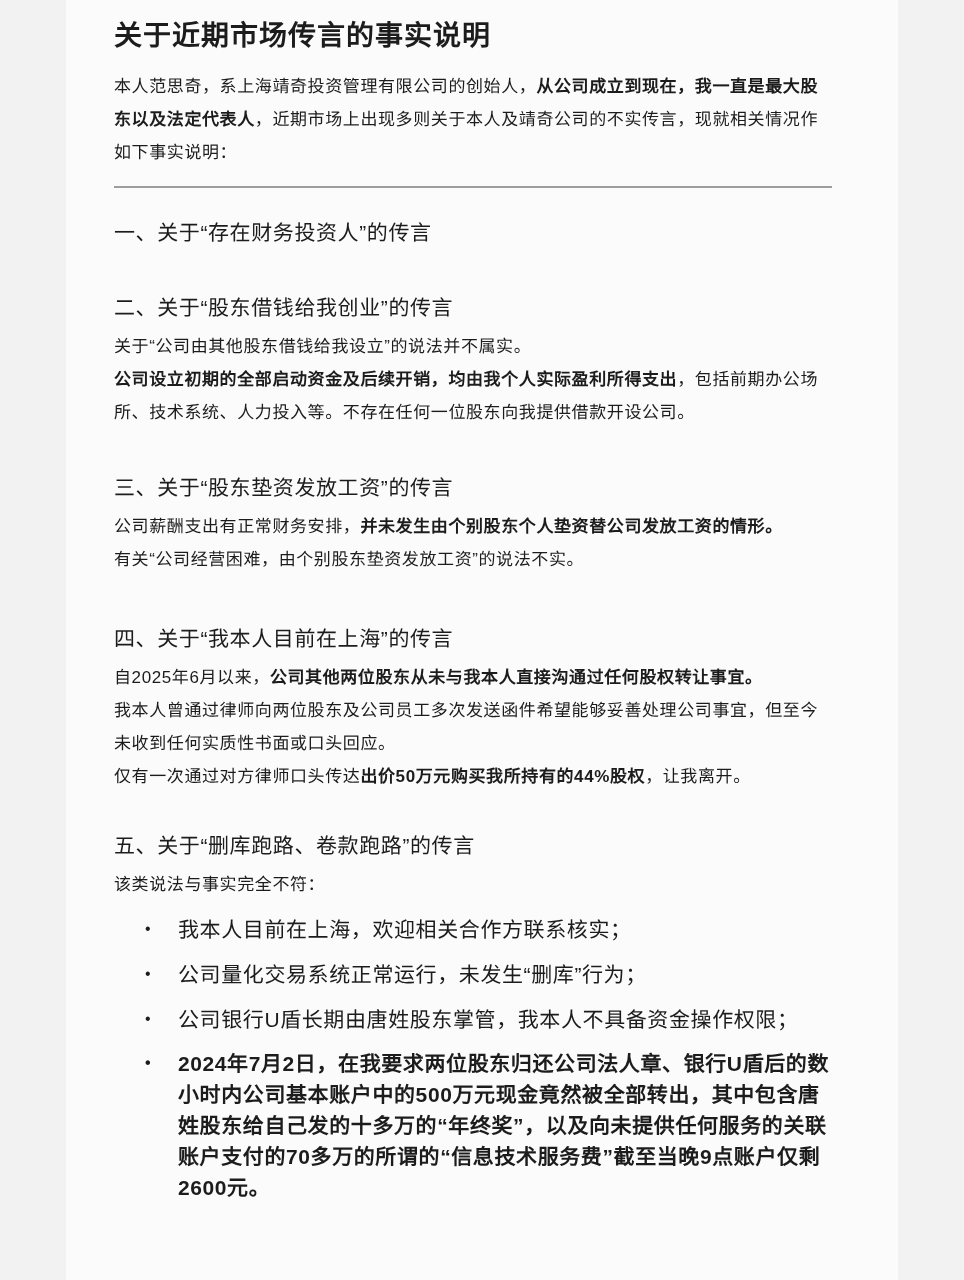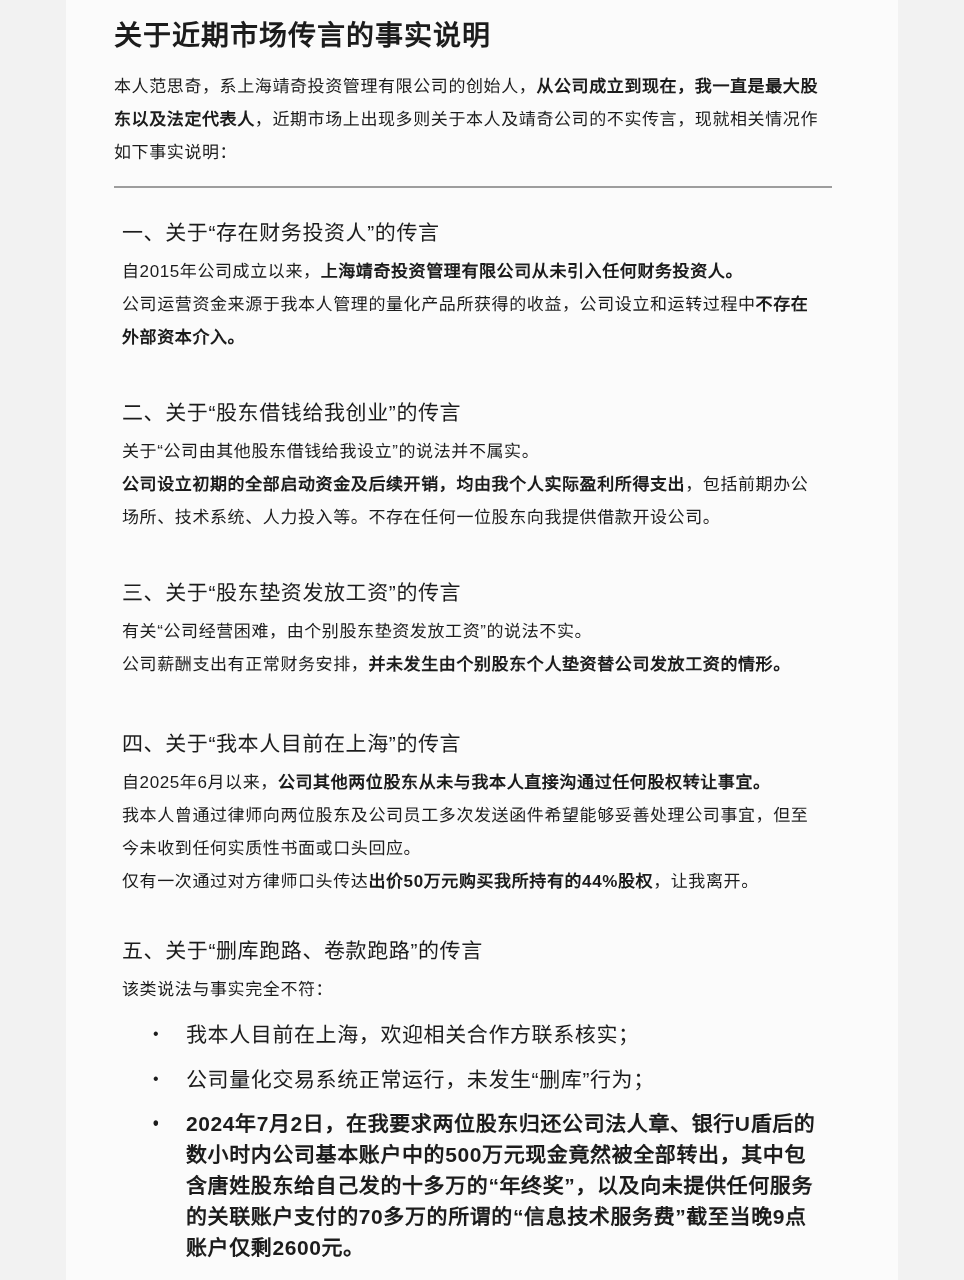--- a/index.html
+++ b/index.html
@@ -27,21 +27,21 @@
     letter-spacing: 0.6px;
     margin: 0;
     font-weight: 400;
   }
   .body-text b, .bullet-text b { font-weight: 700; }
   hr.divider {
     border: none;
     border-top: 2px solid #9d9d9d;
     margin: 17px 0 0 0;
   }
-  section { margin: 8px; }
+  section { margin: 0; }
   .sec-1 { margin-top: 28px; }
   .sec-2 { margin-top: 42px; }
   .sec-3 { margin-top: 42px; }
   .sec-4 { margin-top: 46px; }
   .sec-5 { margin-top: 36px; }
   .sec-heading {
     font-size: 21px;
     line-height: 33px;
     letter-spacing: 0.6px;
     font-weight: 500;
@@ -78,55 +78,51 @@
 <div class="page">
 
   <h1 class="doc-title">关于近期市场传言的事实说明</h1>
 
   <p class="body-text"><span>本人范思奇，系上海靖奇投资管理有限公司的创始人，</span><b>从公司成立到现在，我一直是最大股东以及法定代表人</b><span>，近期市场上出现多则关于本人及靖奇公司的不实传言，现就相关情况作如下事实说明：</span></p>
 
   <hr class="divider">
 
   <section class="sec-1">
     <h2 class="sec-heading">一、关于“存在财务投资人”的传言</h2>
-    <p class="body-text">
-      <span class="line"><span>自2015年公司成立以来，</span><b>上海靖奇投资管理有限公司从未引入任何财务投资人。</b></span>
-      <span class="line"><span>公司运营资金来源于我本人管理的量化产品所获得的收益，公司设立和运转过程中</span><b>不存在外部资本介入。</b></span>
-    </p>
   </section>
 
   <section class="sec-2">
     <h2 class="sec-heading">二、关于“股东借钱给我创业”的传言</h2>
     <p class="body-text">
       <span class="line"><span>关于“公司由其他股东借钱给我设立”的说法并不属实。</span></span>
       <span class="line"><b>公司设立初期的全部启动资金及后续开销，均由我个人实际盈利所得支出</b><span>，包括前期办公场所、技术系统、人力投入等。不存在任何一位股东向我提供借款开设公司。</span></span>
     </p>
   </section>
 
   <section class="sec-3">
     <h2 class="sec-heading">三、关于“股东垫资发放工资”的传言</h2>
     <p class="body-text">
+      <span class="line"><span>公司薪酬支出有正常财务安排，</span><b>并未发生由个别股东个人垫资替公司发放工资的情形。</b></span>
       <span class="line"><span>有关“公司经营困难，由个别股东垫资发放工资”的说法不实。</span></span>
-      <span class="line"><span>公司薪酬支出有正常财务安排，</span><b>并未发生由个别股东个人垫资替公司发放工资的情形。</b></span>
     </p>
   </section>
 
   <section class="sec-4">
     <h2 class="sec-heading">四、关于“我本人目前在上海”的传言</h2>
     <p class="body-text">
       <span class="line"><span>自2025年6月以来，</span><b>公司其他两位股东从未与我本人直接沟通过任何股权转让事宜。</b></span>
       <span class="line"><span>我本人曾通过律师向两位股东及公司员工多次发送函件希望能够妥善处理公司事宜，但至今未收到任何实质性书面或口头回应。</span></span>
       <span class="line"><span>仅有一次通过对方律师口头传达</span><b>出价50万元购买我所持有的44%股权</b><span>，让我离开。</span></span>
     </p>
   </section>
 
   <section class="sec-5">
     <h2 class="sec-heading">五、关于“删库跑路、卷款跑路”的传言</h2>
     <p class="body-text">该类说法与事实完全不符：</p>
     <ul class="bullet-list">
       <li class="bullet-item"><span class="bullet-marker">•</span><span class="bullet-text">我本人目前在上海，欢迎相关合作方联系核实；</span></li>
       <li class="bullet-item"><span class="bullet-marker">•</span><span class="bullet-text">公司量化交易系统正常运行，未发生“删库”行为；</span></li>
-      <li class="bullet-item"><span class="bullet-marker">•</span></li>
+      <li class="bullet-item"><span class="bullet-marker">•</span><span class="bullet-text">公司银行U盾长期由唐姓股东掌管，我本人不具备资金操作权限；</span></li>
       <li class="bullet-item emphasis"><span class="bullet-marker">•</span><span class="bullet-text">2024年7月2日，在我要求两位股东归还公司法人章、银行U盾后的数小时内公司基本账户中的500万元现金竟然被全部转出，其中包含唐姓股东给自己发的十多万的“年终奖”，以及向未提供任何服务的关联账户支付的70多万的所谓的“信息技术服务费”截至当晚9点账户仅剩2600元。</span></li>
     </ul>
   </section>
 
 </div>
 
 </body></html>

